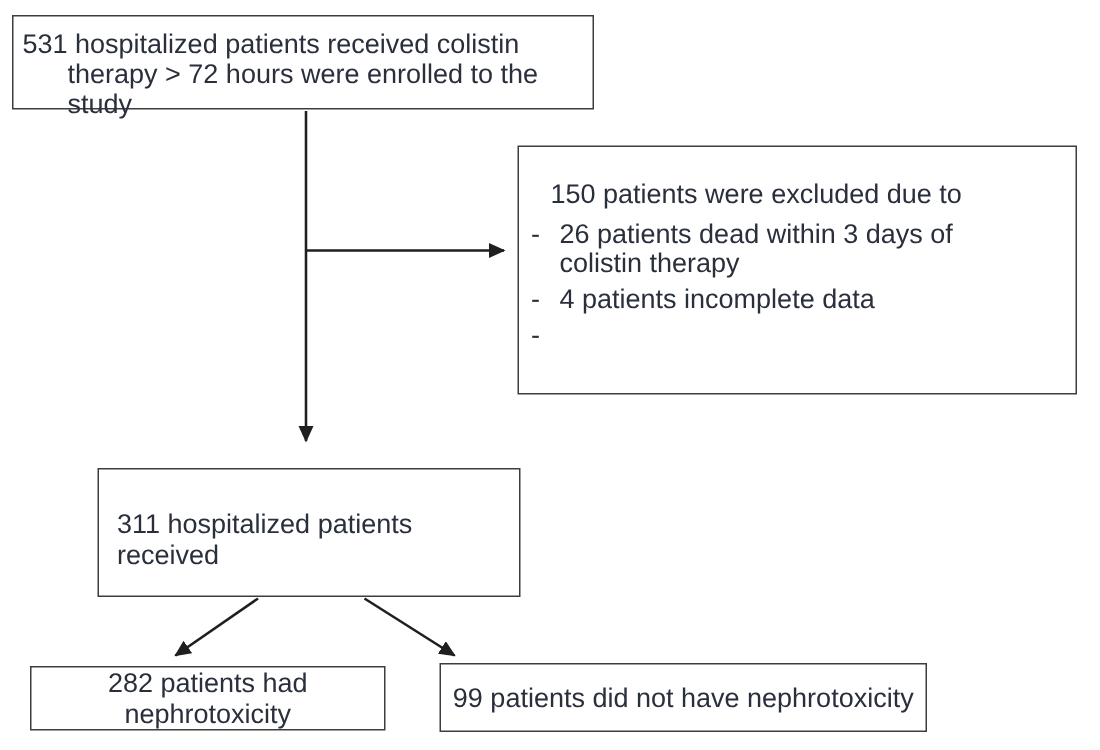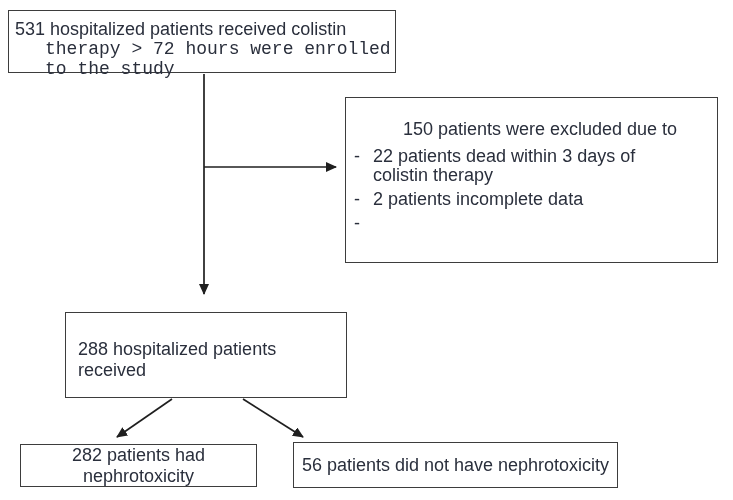--- a/index.html
+++ b/index.html
@@ -8,25 +8,25 @@
     font-family:"Liberation Sans", sans-serif; font-size:18px; color:#2a2f3c;
     overflow:hidden;
   }
   .box {
     position:absolute; box-sizing:border-box;
     border:1.6px solid #3d3d3d; background:#ffffff;
   }
   
   .box-enrolled { left:8px; top:10px; width:388px; height:63px;
     padding:8px 4px 0 6px; line-height:20px; }
-  .box-enrolled .line2 { margin-left:30px;font-family:Liberation Mono, monospace; }
+  .box-enrolled .line2 { margin-left:30px; }
   
   .box-excluded { left:345px; top:97px; width:373px; height:166px;
     padding:22px 4px 8px 8px; line-height:19px; }
-  .xheader { margin-left:13px; margin-bottom:8px;text-align:center; }
+  .xheader { margin-left:13px; margin-bottom:8px; }
   .xitem { display:flex; margin-top:5px; }
   .xitem .dash { flex:0 0 19px; width:19px; }
   .xitem .xtext { max-width:318px; }
   
   .box-analyzed { left:65px; top:312px; width:282px; height:86px;
     padding:26px 4px 0 12px; line-height:21px; }
   .box-analyzed .line2 { margin-left:37px; }
   
   .box-nephro { left:20px; top:444px; width:237px; height:43px;
     display:flex; align-items:center; justify-content:center; text-align:center; }
@@ -55,36 +55,36 @@
 
   <div class="box box-enrolled">
     <div class="line1">531 hospitalized patients received colistin</div>
     <div class="line2">therapy &gt; 72 hours were enrolled to the study</div>
   </div>
 
   <div class="box box-excluded">
     <div class="xheader">150 patients were excluded due to</div>
     <div class="xitem">
       <span class="dash">-</span>
-      <span class="xtext">22 patients dead within 3 days of colistin therapy</span>
+      <span class="xtext">26 patients dead within 3 days of colistin therapy</span>
     </div>
     <div class="xitem">
       <span class="dash">-</span>
-      <span class="xtext">2 patients incomplete data</span>
+      <span class="xtext">4 patients incomplete data</span>
     </div>
     <div class="xitem">
       <span class="dash">-</span>
     </div>
   </div>
 
   <div class="box box-analyzed">
-    <div class="line1">288 hospitalized patients received</div>
+    <div class="line1">311 hospitalized patients received</div>
   </div>
 
   <div class="box box-nephro">
     <span>282 patients had nephrotoxicity</span>
   </div>
 
   <div class="box box-nonephro">
-    <span>56 patients did not have nephrotoxicity</span>
+    <span>99 patients did not have nephrotoxicity</span>
   </div>
 
 </div>
 
 </body></html>

